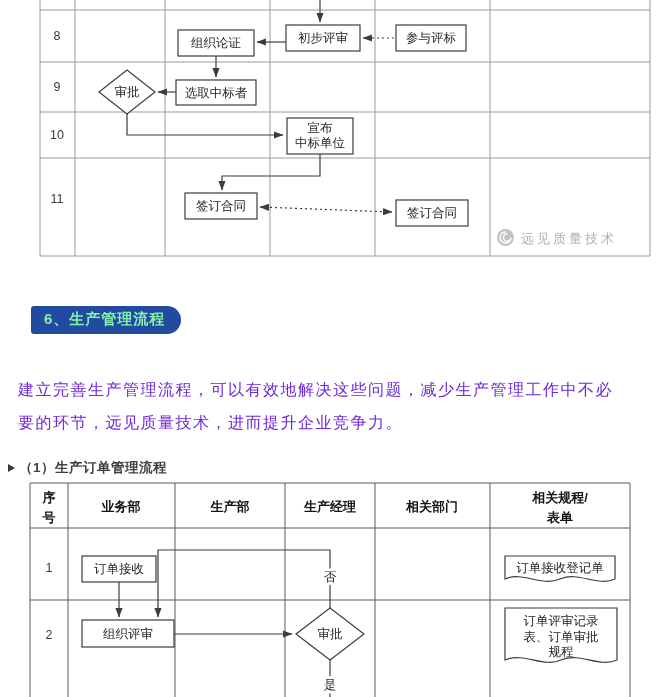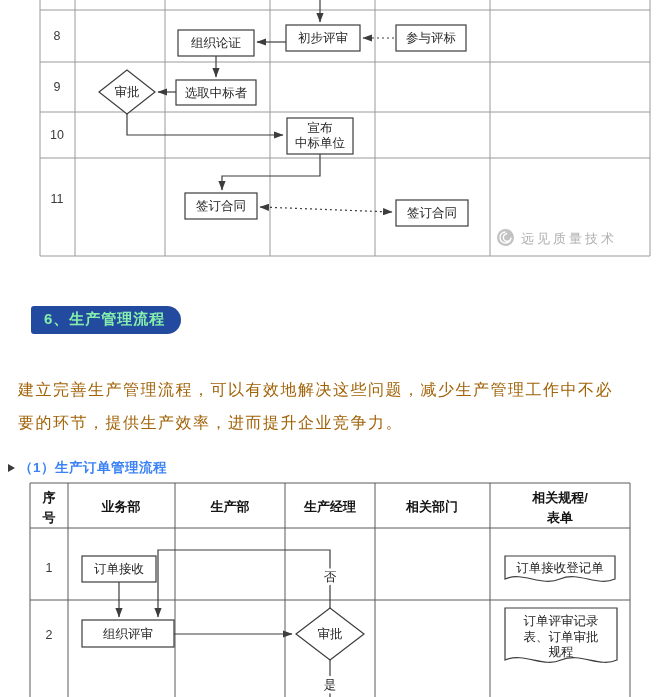--- a/index.html
+++ b/index.html
@@ -16,23 +16,23 @@
   .nt{font-size:12.5px;fill:#1f1f1f;text-anchor:middle;}
   .rn{font-size:12.5px;fill:#3a3a3a;text-anchor:middle;}
   .hd{font-size:13px;font-weight:bold;fill:#141414;text-anchor:middle;}
   .halo{paint-order:stroke;stroke:#ffffff;stroke-width:6px;stroke-linejoin:round;}
   .wmText{font-size:13px;fill:#b0b0b0;letter-spacing:3px;}
 
   .badge{position:absolute;left:31px;top:306px;background:#224a9e;color:#86efac;
          font-size:15px;font-weight:bold;letter-spacing:1px;
          padding:4px 16px 5px 13px;border-radius:3px 14px 14px 3px;}
   .para{position:absolute;left:18px;top:373px;width:640px;font-size:16px;
-        line-height:33px;color:#a16207;letter-spacing:1.5px;}
+        line-height:33px;color:#6d28d9;letter-spacing:1.5px;}
   .sublabel{position:absolute;left:8px;top:459px;display:flex;align-items:center;
-            font-size:13.5px;font-weight:600;color:#3b82f6;letter-spacing:0.5px;}
+            font-size:13.5px;font-weight:600;color:#404040;letter-spacing:0.5px;}
   .tri{display:inline-block;width:0;height:0;border-left:7px solid #3a3a3a;
        border-top:4.5px solid transparent;border-bottom:4.5px solid transparent;
        margin-right:4px;}
 </style>
 </head>
 <body>
 
 <div class="page">
 
   <svg class="abs" style="left:0;top:0" width="668" height="258" viewBox="0 0 668 258">
@@ -115,21 +115,21 @@
         <path d="M8.5,3 a5.5,5.5 0 1 0 5.5,5.5 a3.8,3.8 0 1 1 -3.8,-3.8" fill="none" stroke="#ffffff" stroke-width="1.4"></path>
       </g>
       <text class="wmText" x="24" y="14">远见质量技术</text>
     </g>
   </svg>
 
   <div class="badge">6、生产管理流程</div>
 
   <div class="para">
     <div>建立完善生产管理流程，可以有效地解决这些问题，减少生产管理工作中不必</div>
-    <div>要的环节，提供生产效率，进而提升企业竞争力。</div>
+    <div>要的环节，远见质量技术，进而提升企业竞争力。</div>
   </div>
 
   <div class="sublabel">
     <span class="tri"></span>
     <span>（1）生产订单管理流程</span>
   </div>
 
   <svg class="abs" style="left:0;top:480px" width="668" height="217" viewBox="0 0 668 217">
     <defs>
       <marker id="ah2" viewBox="0 0 8 6" markerWidth="8" markerHeight="6" refX="7.5" refY="3" orient="auto-start-reverse">

